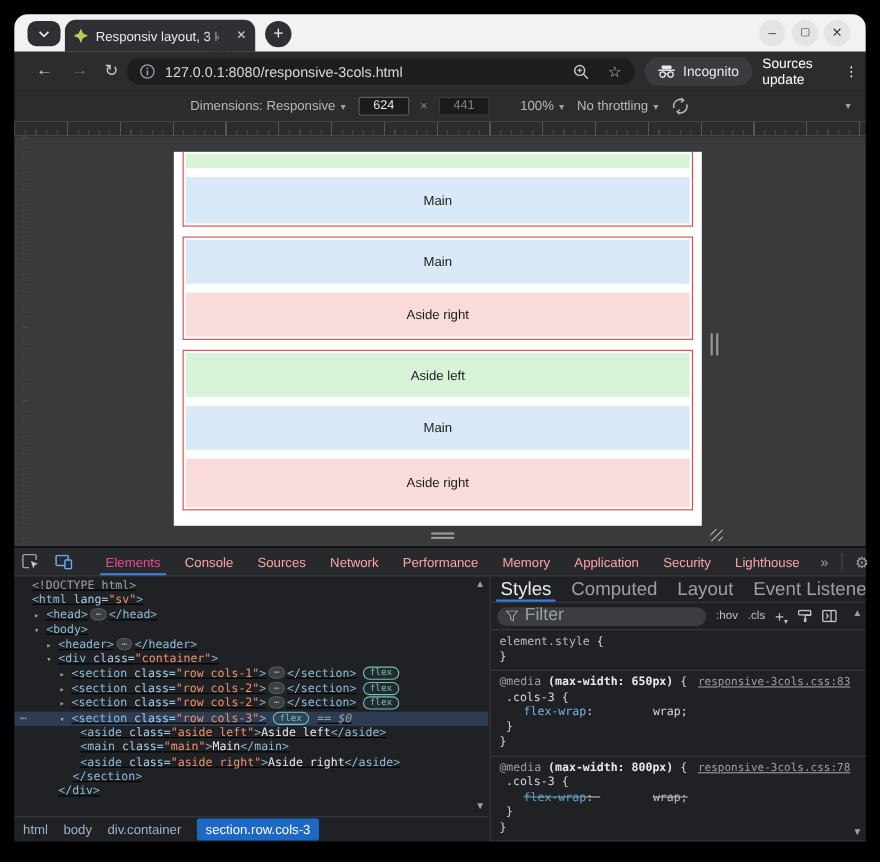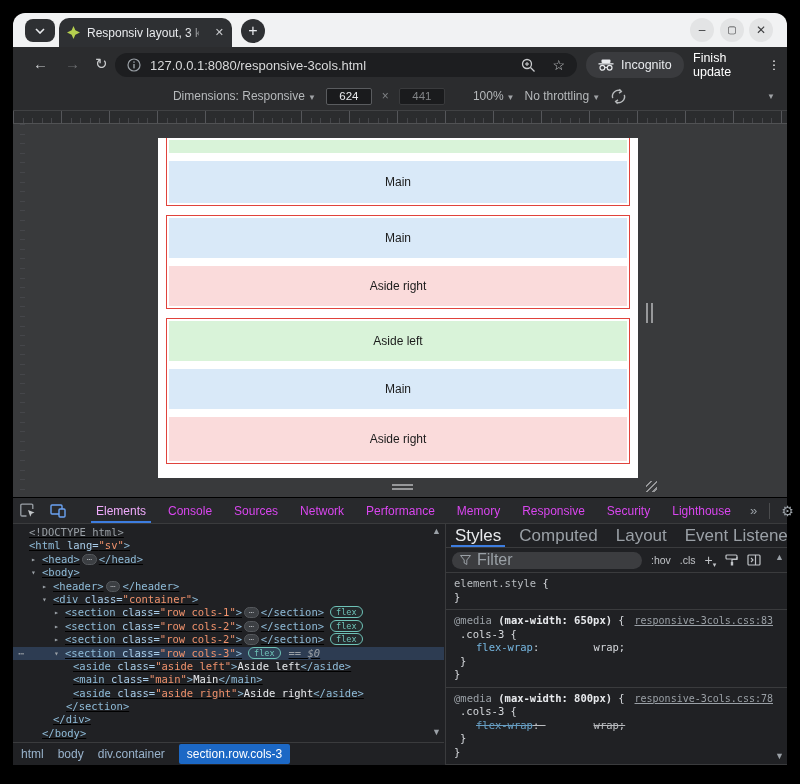--- a/index.html
+++ b/index.html
@@ -74,23 +74,23 @@
     background:repeating-linear-gradient(135deg, transparent 0 3px, #97989a 3px 4.5px); }
 
   
   .devtools{ position:absolute; left:13px; top:497px; width:774px; height:268px; background:#202124;
     border-top:1px solid #000; }
   .dt-toolbar{ position:absolute; left:0; top:0; width:100%; height:26px; background:#28292c;
     border-bottom:1px solid #3a3b3d; display:flex; align-items:center; }
   .dt-iconbtn{ background:none; border:none; padding:0 7px; cursor:pointer; display:flex; align-items:center; height:100%; }
   .dt-div{ width:1px; height:16px; background:#4a4b4d; margin:0 4px; }
   .dt-tabs{ display:flex; height:100%; margin-left:4px; }
-  .dt-tab{ padding:0 11px; font-size:12px; color:#d946ef; display:flex; align-items:center; height:100%;
+  .dt-tab{ padding:0 11px; font-size:12px; color:#fca5a5; display:flex; align-items:center; height:100%;
     position:relative; cursor:pointer; white-space:nowrap; }
-  .dt-tab.sel{ color:#f0abfc; }
+  .dt-tab.sel{ color:#ec4899; }
   .dt-tab.sel:after{ content:""; position:absolute; left:6px; right:6px; bottom:0; height:2.5px; background:#3d7de0; }
   .dt-more{ color:#9aa0a6; font-size:13px; padding:0 8px; cursor:pointer; }
   .dt-right-icons{ margin-left:auto; display:flex; align-items:center; height:100%; }
   .dt-gear{ color:#9aa0a6; font-size:14px; } .dt-dots{ color:#9aa0a6; font-size:13px; }
 
   .dt-left{ position:absolute; left:0; top:26px; width:431px; bottom:0; overflow:hidden; }
   .dom-tree{ position:absolute; left:0; top:2px; width:100%;
     font-family:"DejaVu Sans Mono", monospace; font-size:10.5px; }
   .trow{ position:relative; height:13.4px; line-height:13.4px; white-space:nowrap;text-decoration:underline; }
   .trow.sel{ background:#2d3c52; }
@@ -185,21 +185,21 @@
       <svg width="16" height="12" viewBox="0 0 16 12" style="margin-right:7px">
         <rect x="3.5" y="0.5" width="9" height="3.4" rx="1" fill="#e8eaed"></rect>
         <rect x="0.5" y="4.2" width="15" height="1.3" fill="#e8eaed"></rect>
         <circle cx="4.4" cy="8.8" r="2.4" fill="none" stroke="#e8eaed" stroke-width="1.2"></circle>
         <circle cx="11.6" cy="8.8" r="2.4" fill="none" stroke="#e8eaed" stroke-width="1.2"></circle>
         <path d="M6.8 8.6 Q8 7.8 9.2 8.6" fill="none" stroke="#e8eaed" stroke-width="1.1"></path>
         </svg>
       <span>Incognito</span>
     </div>
     <div class="updatebtn">
-      <span>Finish update</span>
+      <span>Sources update</span>
       <span class="dots">⋮</span>
     </div>
   </div>
 
   <div class="devicebar">
     <span class="dbitem"><span>Dimensions: Responsive</span><span class="caret">▼</span></span>
     <input class="dimv" value="624" style="">
     <span style="color:#808386">×</span>
     <input class="dimv dim" value="441" style="">
     <span style="width:8px"></span>
@@ -271,21 +271,21 @@
           </svg>
       </button>
       <span class="dt-div"></span>
       <div class="dt-tabs" id="dt-tabs">
           <div class="dt-tab sel">Elements</div>
           <div class="dt-tab">Console</div>
           <div class="dt-tab">Sources</div>
           <div class="dt-tab">Network</div>
           <div class="dt-tab">Performance</div>
           <div class="dt-tab">Memory</div>
-          <div class="dt-tab">Responsive</div>
+          <div class="dt-tab">Application</div>
           <div class="dt-tab">Security</div>
           <div class="dt-tab">Lighthouse</div>
         </div>
       <span class="dt-more">»</span>
       <div class="dt-right-icons">
         <span class="dt-div"></span>
         <button class="dt-iconbtn dt-gear">⚙</button>
         <button class="dt-iconbtn dt-dots">⋮</button>
 
       </div>
@@ -301,21 +301,20 @@
           <div class="trow" style="padding-left: 40px;"><span class="t-arrow" style="left: 29px;">▾</span><span class="tk-tag">&lt;div</span><span class="tk-attr"> class=</span><span class="tk-val">"container"</span><span class="tk-tag">&gt;</span></div>
           <div class="trow" style="padding-left: 52px;"><span class="t-arrow" style="left: 41px;">▸</span><span class="tk-tag">&lt;section</span><span class="tk-attr"> class=</span><span class="tk-val">"row cols-1"</span><span class="tk-tag">&gt;</span><span class="tk-pill">⋯</span><span class="tk-tag">&lt;/section&gt;</span><span class="badge-flex">flex</span></div>
           <div class="trow" style="padding-left: 52px;"><span class="t-arrow" style="left: 41px;">▸</span><span class="tk-tag">&lt;section</span><span class="tk-attr"> class=</span><span class="tk-val">"row cols-2"</span><span class="tk-tag">&gt;</span><span class="tk-pill">⋯</span><span class="tk-tag">&lt;/section&gt;</span><span class="badge-flex">flex</span></div>
           <div class="trow" style="padding-left: 52px;"><span class="t-arrow" style="left: 41px;">▸</span><span class="tk-tag">&lt;section</span><span class="tk-attr"> class=</span><span class="tk-val">"row cols-2"</span><span class="tk-tag">&gt;</span><span class="tk-pill">⋯</span><span class="tk-tag">&lt;/section&gt;</span><span class="badge-flex">flex</span></div>
           <div class="trow sel" style="padding-left: 52px;"><span class="t-dotsleft">⋯</span><span class="t-arrow" style="left: 41px;">▾</span><span class="tk-tag">&lt;section</span><span class="tk-attr"> class=</span><span class="tk-val">"row cols-3"</span><span class="tk-tag">&gt;</span><span class="badge-flex">flex</span><span class="tk-extra">== $0</span></div>
           <div class="trow" style="padding-left: 60px;"><span class="tk-tag">&lt;aside</span><span class="tk-attr"> class=</span><span class="tk-val">"aside left"</span><span class="tk-tag">&gt;</span><span class="tk-text">Aside left</span><span class="tk-tag">&lt;/aside&gt;</span></div>
           <div class="trow" style="padding-left: 60px;"><span class="tk-tag">&lt;main</span><span class="tk-attr"> class=</span><span class="tk-val">"main"</span><span class="tk-tag">&gt;</span><span class="tk-text">Main</span><span class="tk-tag">&lt;/main&gt;</span></div>
           <div class="trow" style="padding-left: 60px;"><span class="tk-tag">&lt;aside</span><span class="tk-attr"> class=</span><span class="tk-val">"aside right"</span><span class="tk-tag">&gt;</span><span class="tk-text">Aside right</span><span class="tk-tag">&lt;/aside&gt;</span></div>
           <div class="trow" style="padding-left: 53px;"><span class="tk-tag">&lt;/section&gt;</span></div>
           <div class="trow" style="padding-left: 40px;"><span class="tk-tag">&lt;/div&gt;</span></div>
-          <div class="trow" style="padding-left: 29px;"><span class="tk-tag">&lt;/body&gt;</span></div>
         </div>
       <span class="el-scrollup">▲</span>
       <span class="el-scrolldown">▼</span>
       <div class="crumbs" id="crumbs">
           <span class="crumb">html</span>
           <span class="crumb">body</span>
           <span class="crumb">div.container</span>
           <span class="crumb sel">section.row.cols-3</span>
         </div>
     </div>

